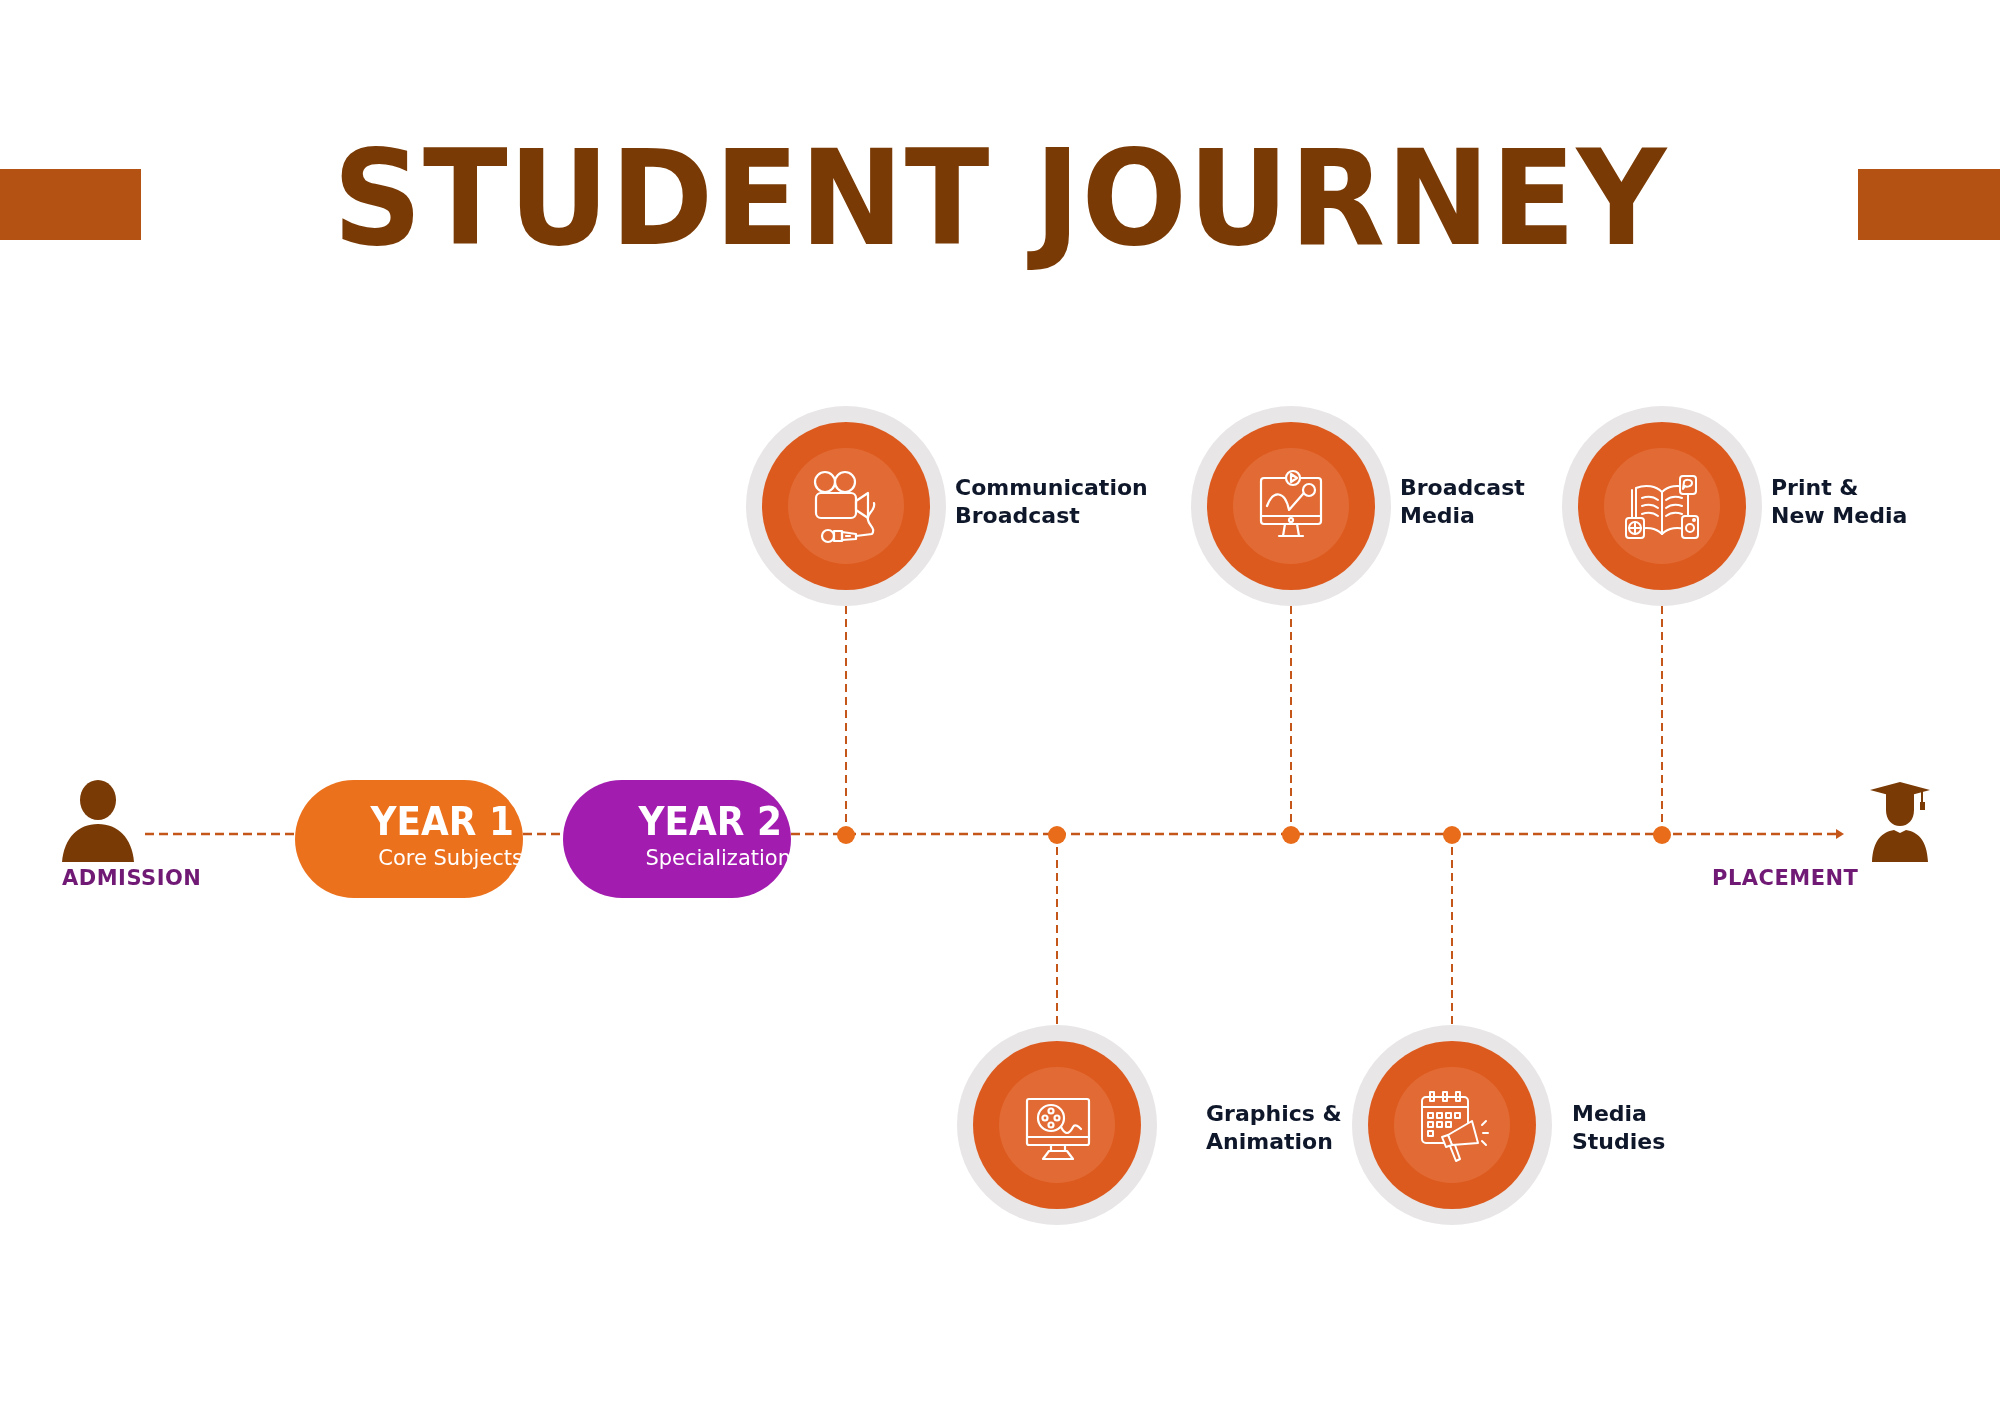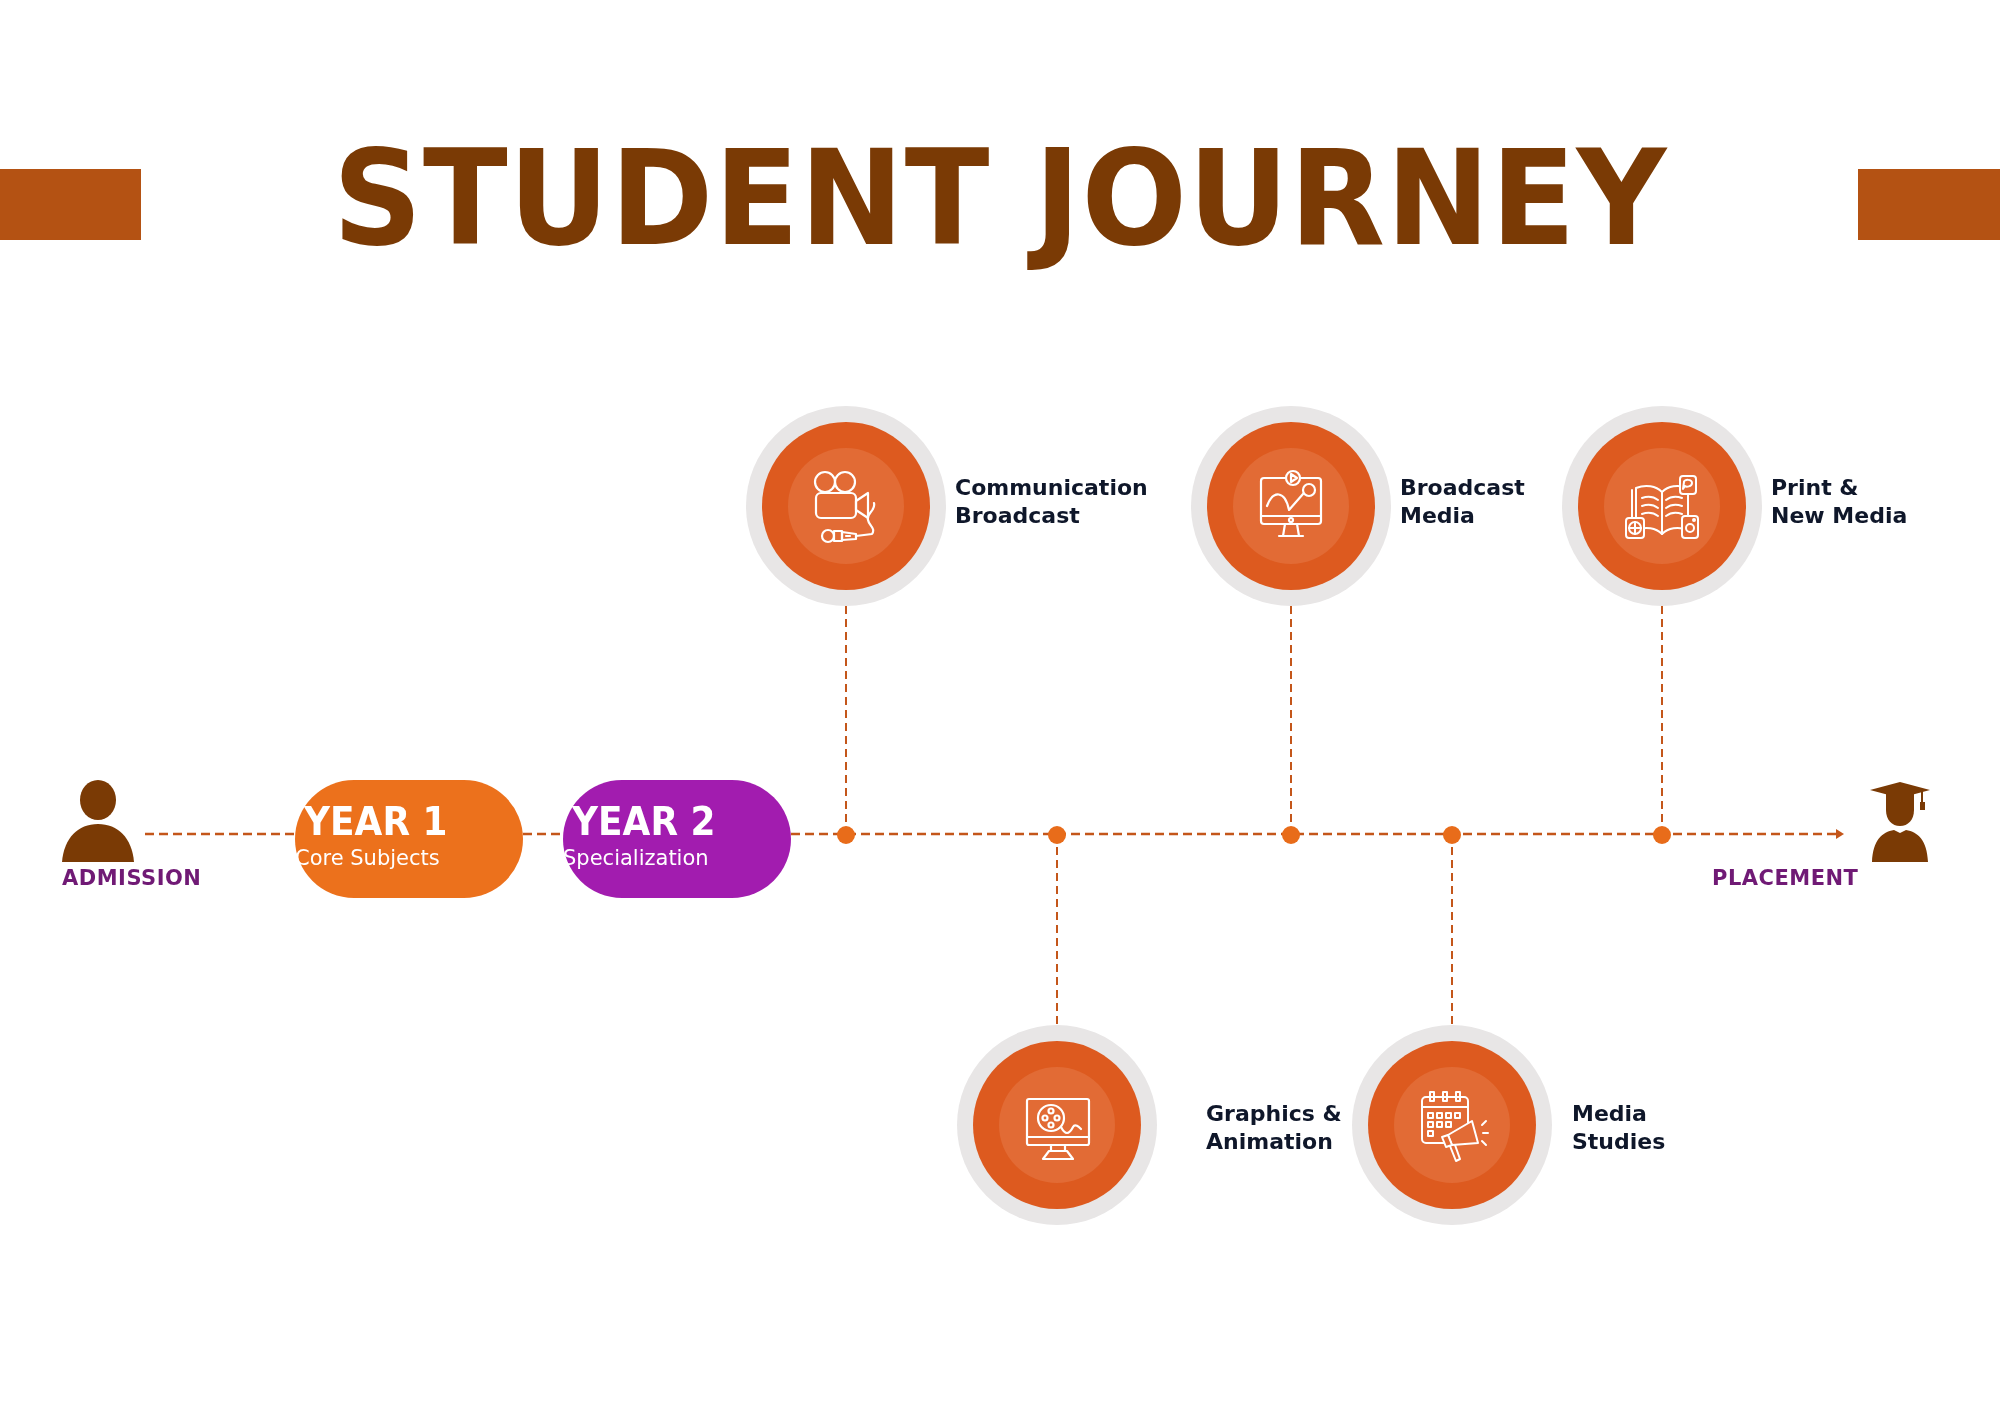--- a/index.html
+++ b/index.html
@@ -13,21 +13,21 @@
   .title { position:absolute; left:0; width:2000px; top:128px; text-align:center;
            font-family:"DejaVu Sans", sans-serif; font-weight:bold; font-size:132px;
            line-height:140px; color:#7a3a05; letter-spacing:1px; transform:scaleX(0.94); }
 
   svg#lines { position:absolute; left:0; top:0; }
 
   .person-label { position:absolute; font-family:"DejaVu Sans", sans-serif; font-weight:bold;
                   font-size:21px; color:#701a75; letter-spacing:0.5px; }
 
   .pill { position:absolute; top:780px; height:118px; width:228px; border-radius:59px;
-          color:#fff; text-align:left; box-sizing:border-box; padding-top:20px; }
+          color:#fff; text-align:right; box-sizing:border-box; padding-top:20px; }
   .pill .big { font-family:"DejaVu Sans", sans-serif; font-weight:bold; font-size:39px;
                line-height:44px; display:block; transform:scaleX(0.92); }
   .pill .small { font-family:"DejaVu Sans", sans-serif; font-size:21px; line-height:28px; display:block; }
   .pill.y1 { left:295px; background:#ec711c; }
   .pill.y2 { left:563px; background:#a21caf; }
 
   .node { position:absolute; width:200px; height:200px; margin-left:-100px; margin-top:-100px; }
   .node .ring { position:absolute; left:0; top:0; width:200px; height:200px; border-radius:50%; background:#e8e6e6; }
   .node .disc { position:absolute; left:16px; top:16px; width:168px; height:168px; border-radius:50%; background:#dd5a1f; }
   .node .inner { position:absolute; left:42px; top:42px; width:116px; height:116px; border-radius:50%; background:#e26b35; }

